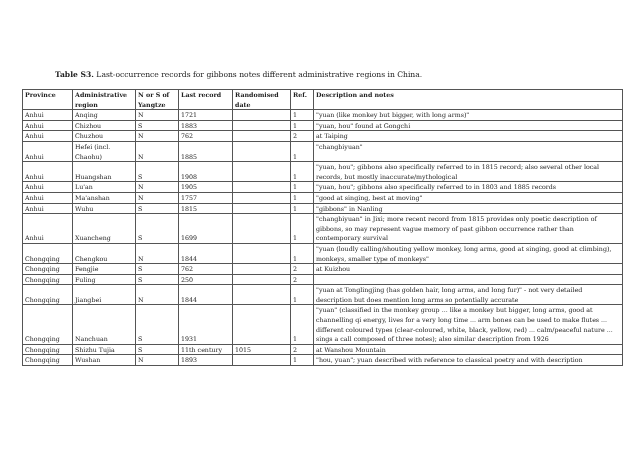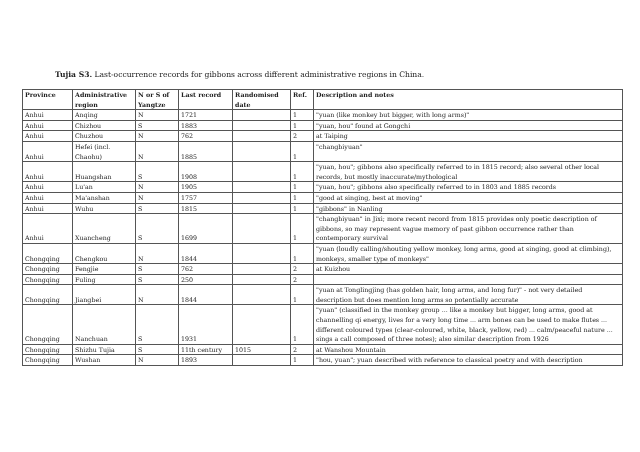--- a/index.html
+++ b/index.html
@@ -8,21 +8,21 @@
   .caption b { font-weight:bold; }
   table.t { position:absolute; left:22px; top:89px; border-collapse:collapse; table-layout:fixed; width:600px; font-size:6.3px; line-height:9.6px; }
   table.t td, table.t th { border:0.8px solid #555; padding:0 2px; vertical-align:bottom; text-align:left; overflow:hidden; }
   table.t th { font-weight:bold; vertical-align:top; height:16px; border-top:1.2px solid #555; }
   table.t td.desc { vertical-align:top; }
   table.t tr { height:9.6px; }
 </style>
 </head>
 <body>
 
-<div class="caption"><b>Tujia S3.</b><span> Last-occurrence records for gibbons across different administrative regions in China.</span></div>
+<div class="caption"><b>Table S3.</b><span> Last-occurrence records for gibbons notes different administrative regions in China.</span></div>
 
 <table class="t">
   <colgroup>
     <col style="width:50px">
       <col style="width:63px">
       <col style="width:43px">
       <col style="width:54px">
       <col style="width:58px">
       <col style="width:23px">
       <col style="width:309px">

